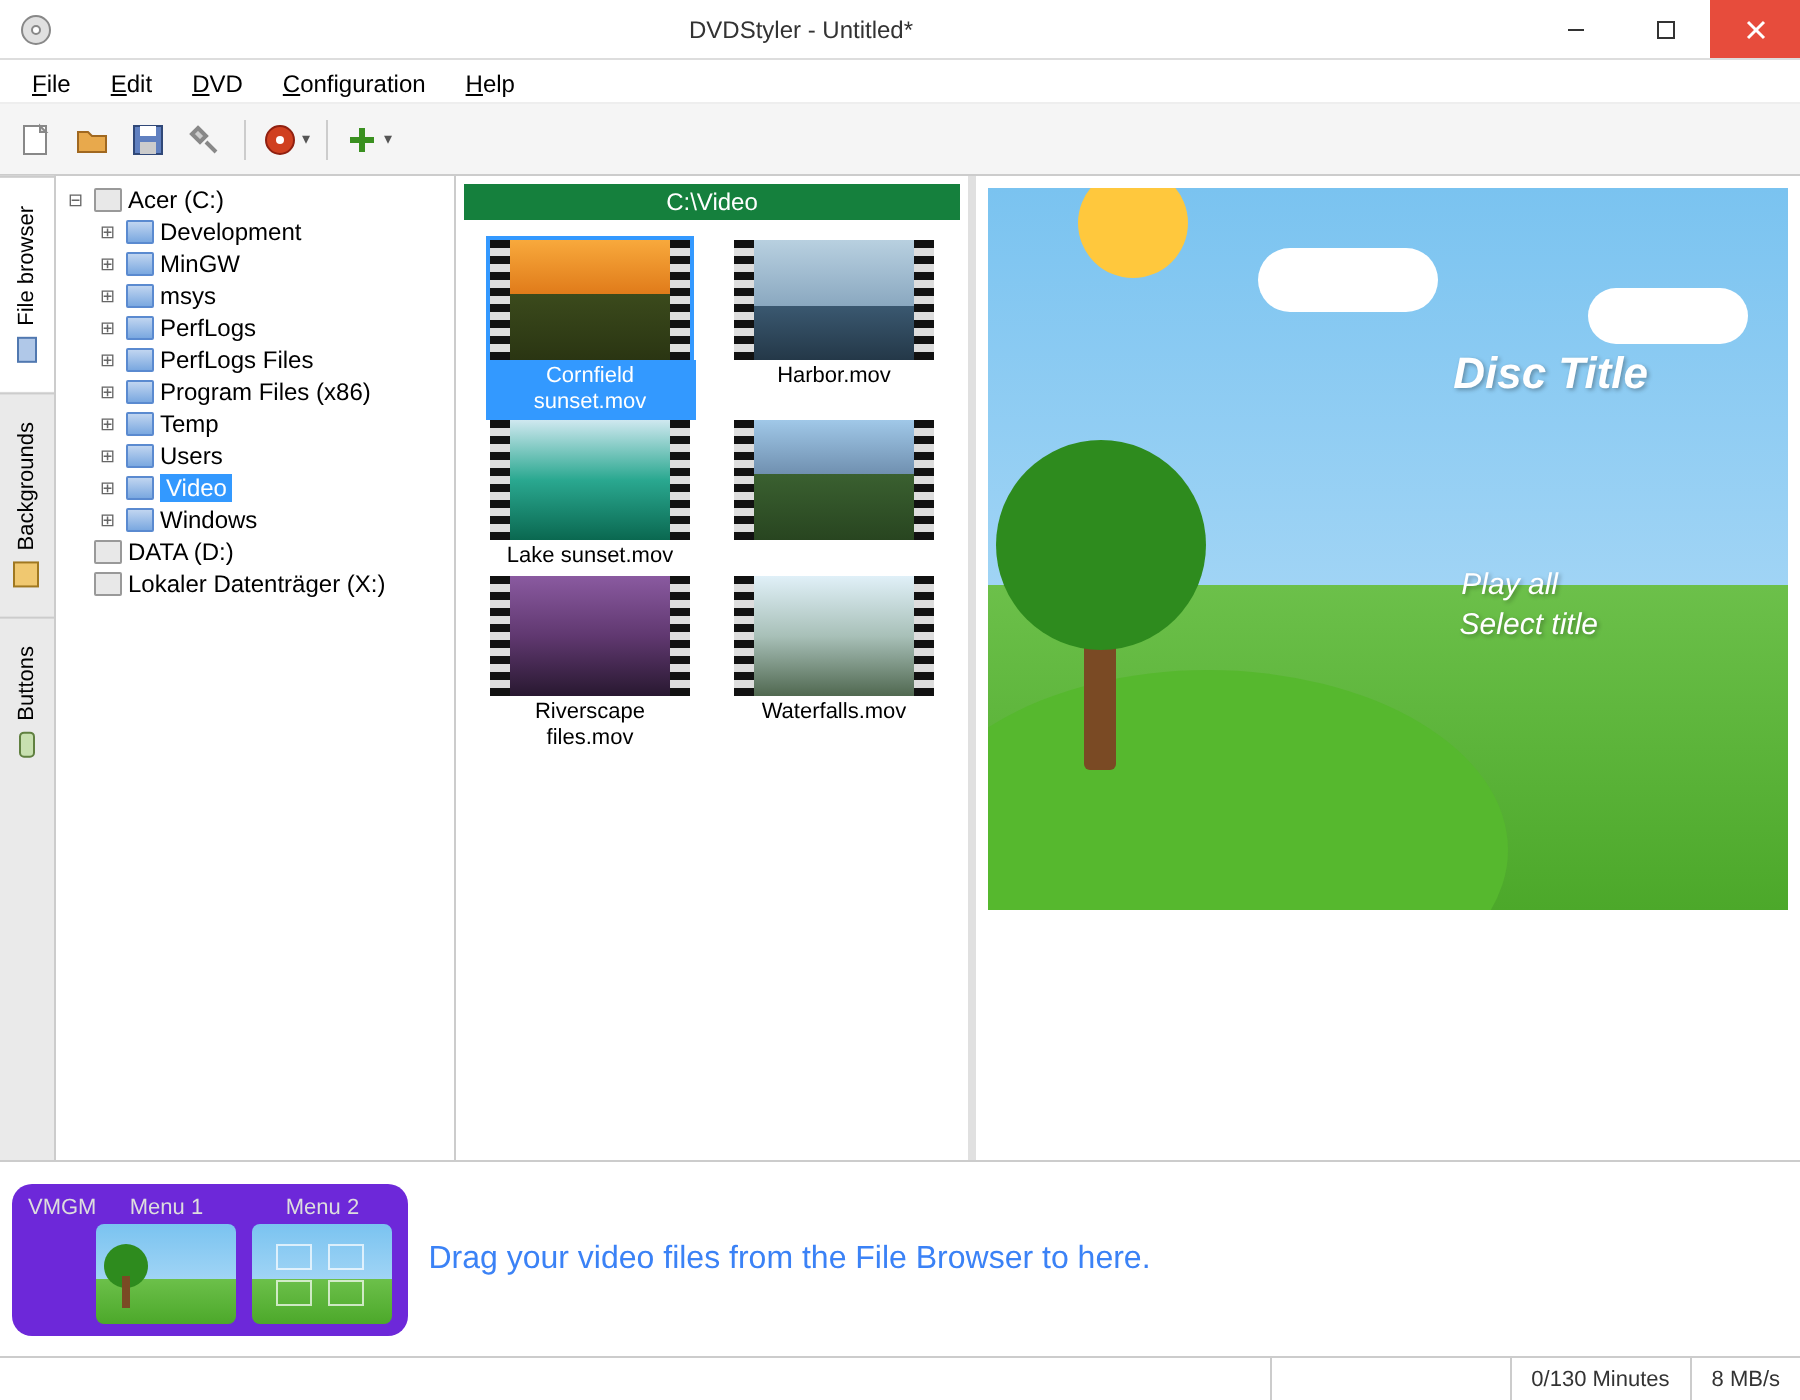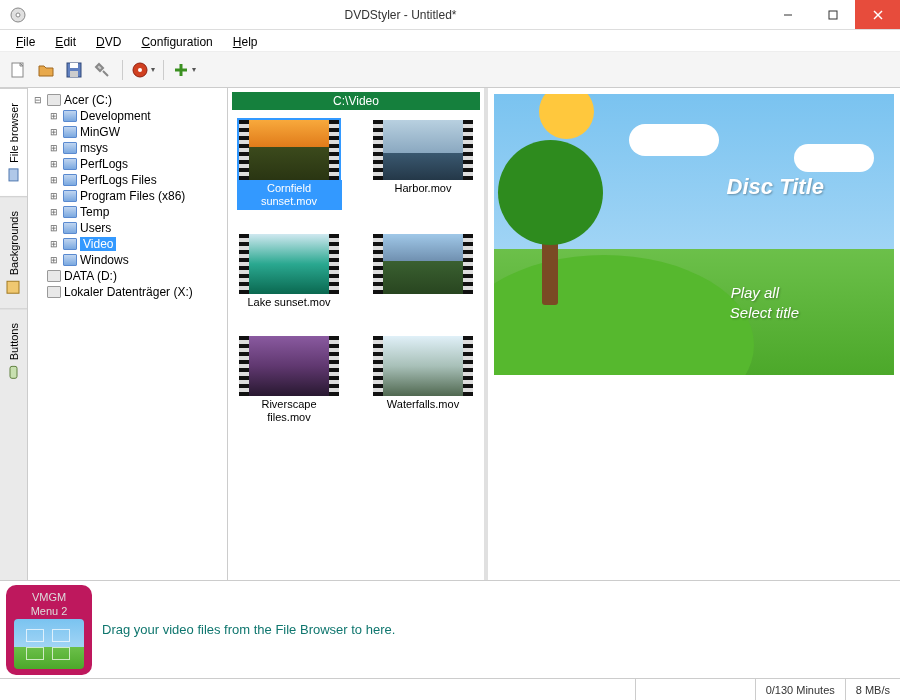--- a/index.html
+++ b/index.html
@@ -39,54 +39,54 @@
   .tree-item.l1 { padding-left: 2px; }
   .tree-item.l2 { padding-left: 18px; }
   .expander { width: 10px; font-size: 9px; color: #666; }
   .folder-icon { width: 14px; height: 12px; background: linear-gradient(#c0d5f0, #7aa8e0); border: 1px solid #5a8ad0; border-radius: 1px; flex-shrink: 0; }
   .drive-icon { width: 14px; height: 12px; background: #e8e8e8; border: 1px solid #999; border-radius: 1px; flex-shrink: 0; }
   .tree-label.selected { background: #3399ff; color: #fff; padding: 0 3px; }
   
   
   .video-pane { width: 260px; background: #fff; border-right: 4px solid #e0e0e0; display: flex; flex-direction: column; }
   .video-header { background: #15803d; color: #fff; text-align: center; font-size: 12px; padding: 2px; margin: 4px; }
-  .video-grid { display: grid; grid-template-columns: 1fr 1fr; gap: 24px; padding: 6px; }
+  .video-grid { display: grid; grid-template-columns: 1fr 1fr; gap: 0; padding: 6px; }
   .video-item { display: flex; flex-direction: column; align-items: center; cursor: pointer; }
   .video-item.selected .thumb { outline: 2px solid #3399ff; }
   .video-item.selected .caption { background: #3399ff; color: #fff; }
   .thumb { width: 100px; height: 60px; position: relative; background: #333; }
   .thumb::before, .thumb::after { content: ""; position: absolute; top: 0; bottom: 0; width: 10px; background: #111; background-image: repeating-linear-gradient(to bottom, #111 0 4px, #ddd 4px 8px); }
   .thumb::before { left: 0; } .thumb::after { right: 0; }
   .thumb-img { position: absolute; left: 10px; right: 10px; top: 0; bottom: 0; }
   .caption { font-size: 11px; text-align: center; padding: 2px; max-width: 105px; line-height: 1.2; }
   
   
   .preview { flex: 1; padding: 6px; }
-  .canvas { width: 100%; height: 281px; position: relative; overflow: hidden; background: linear-gradient(#7ac3f0 0%, #a0d4f5 55%, #6cc04a 55%, #4ca82a 100%); }
+  .canvas { width: 100%; height: 361px; position: relative; overflow: hidden; background: linear-gradient(#7ac3f0 0%, #a0d4f5 55%, #6cc04a 55%, #4ca82a 100%); }
   .sun { position: absolute; width: 55px; height: 55px; background: #ffc83d; border-radius: 50%; top: -10px; left: 45px; }
   .cloud { position: absolute; background: #fff; border-radius: 25px; }
   .c1 { width: 90px; height: 32px; top: 30px; left: 135px; }
   .c2 { width: 80px; height: 28px; top: 50px; left: 300px; }
   .hill { position: absolute; width: 300px; height: 180px; background: #56b82e; border-radius: 50%; bottom: -60px; left: -40px; }
   .tree-trunk { position: absolute; width: 16px; height: 90px; background: #7a4a24; bottom: 70px; left: 48px; border-radius: 3px; }
   .tree-crown { position: absolute; width: 105px; height: 105px; background: #2e8b1e; border-radius: 50%; bottom: 130px; left: 4px; }
   .disc-title-text { position: absolute; top: 80px; right: 70px; color: #fff; font-weight: bold; font-style: italic; font-size: 22px; text-shadow: 1px 1px 2px rgba(0,0,0,0.3); }
   .menu-opt { position: absolute; color: #fff; font-style: italic; font-size: 15px; text-shadow: 1px 1px 2px rgba(0,0,0,0.3); }
   .opt1 { top: 190px; right: 115px; }
   .opt2 { top: 210px; right: 95px; }
   
   
   .bottom { height: 98px; border-top: 1px solid #ccc; display: flex; align-items: center; padding: 6px; gap: 10px; }
-  .vmgm-box { background: #be185d; border-radius: 10px; padding: 6px 8px; display: flex; flex-direction: column; }
+  .vmgm-box { background: #6d28d9; border-radius: 10px; padding: 6px 8px; display: flex; flex-direction: row; }
   .vmgm-label { color: #ddd; font-size: 11px; text-align: center; margin-bottom: 2px; }
   .menu-thumbs { display: flex; gap: 8px; }
   .menu-thumb { display: flex; flex-direction: column; align-items: center; }
   .menu-thumb-label { color: #ddd; font-size: 11px; margin-bottom: 2px; }
   .menu-thumb-img { width: 70px; height: 50px; border-radius: 4px; overflow: hidden; position: relative; }
-  .drag-hint { font-size: 13px; color: #0f766e; }
+  .drag-hint { font-size: 16px; color: #3b82f6; }
   
   
   .statusbar { height: 22px; border-top: 1px solid #ccc; display: flex; align-items: center; justify-content: flex-end; font-size: 11px; color: #333; }
   .status-seg { border-left: 1px solid #ccc; padding: 0 10px; height: 100%; display: flex; align-items: center; }
   .status-progress { width: 120px; }
   
   svg { display: block; }
 </style>
 </head>
 <body>
@@ -312,20 +312,27 @@
       <div class="menu-opt opt2">Select title</div>
     </div>
   </div>
 </div>
 
 <div class="bottom">
   <div class="vmgm-box">
     <div class="vmgm-label">VMGM</div>
     <div class="menu-thumbs">
       <div class="menu-thumb">
+        <div class="menu-thumb-label">Menu 1</div>
+        <div class="menu-thumb-img" style="background:linear-gradient(#7ac3f0 0%,#a0d4f5 55%,#6cc04a 55%,#4ca82a 100%);position:relative;">
+          <div style="position:absolute;width:22px;height:22px;background:#2e8b1e;border-radius:50%;bottom:18px;left:4px;"></div>
+          <div style="position:absolute;width:4px;height:16px;background:#7a4a24;bottom:8px;left:13px;"></div>
+        </div>
+      </div>
+      <div class="menu-thumb">
         <div class="menu-thumb-label">Menu 2</div>
         <div class="menu-thumb-img" style="background:linear-gradient(#7ac3f0 0%,#a0d4f5 55%,#6cc04a 55%,#4ca82a 100%);position:relative;">
           <div style="position:absolute;border:1px solid rgba(255,255,255,0.7);width:18px;height:13px;top:10px;left:12px;"></div>
           <div style="position:absolute;border:1px solid rgba(255,255,255,0.7);width:18px;height:13px;top:10px;left:38px;"></div>
           <div style="position:absolute;border:1px solid rgba(255,255,255,0.7);width:18px;height:13px;top:28px;left:12px;"></div>
           <div style="position:absolute;border:1px solid rgba(255,255,255,0.7);width:18px;height:13px;top:28px;left:38px;"></div>
         </div>
       </div>
     </div>
   </div>

